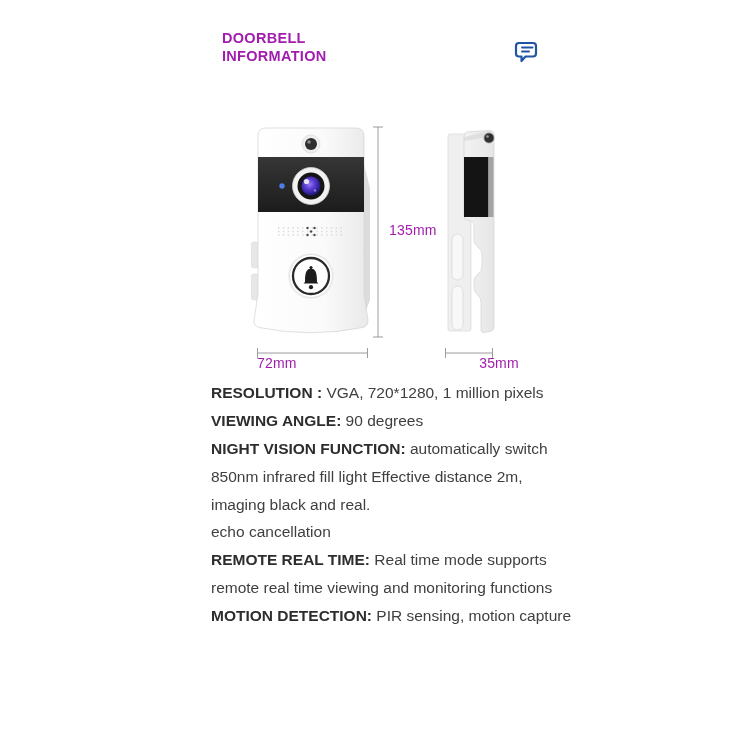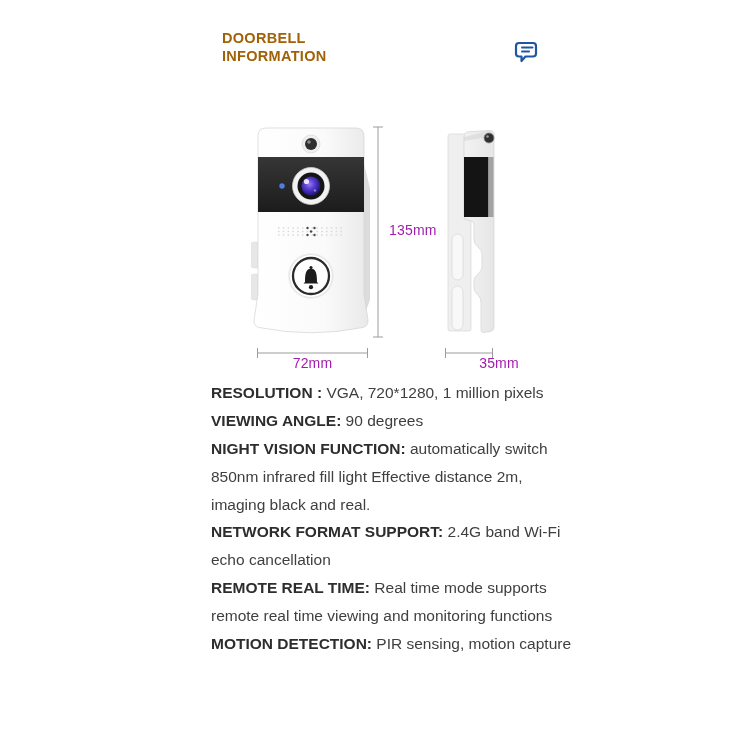--- a/index.html
+++ b/index.html
@@ -4,39 +4,39 @@
 <style>
   * { margin:0; padding:0; box-sizing:border-box; }
   html,body { background:#ffffff; }
   .page {
     position:relative; width:750px; height:750px; background:#ffffff;
     overflow:hidden; font-family:"Liberation Sans","DejaVu Sans",sans-serif;
   }
   .page-title {
     position:absolute; left:222px; top:29px;
     font-size:14.5px; line-height:18px; font-weight:700;
-    letter-spacing:.3px; color:#a16207; white-space:pre-line;
+    letter-spacing:.3px; color:#a21caf; white-space:pre-line;
   }
   .chat-btn {
     position:absolute; left:511px; top:37px; width:30px; height:30px;
     background:none; border:none; padding:2px; cursor:pointer;
   }
   .chat-btn svg { display:block; }
 
   
   .front-svg { position:absolute; left:251px; top:124px; }
   .side-svg  { position:absolute; left:443px; top:128px; }
   .vdim-svg  { position:absolute; left:372px; top:126px; }
   .hdim-front-svg { position:absolute; left:257px; top:347px; }
   .hdim-side-svg  { position:absolute; left:445px; top:347px; }
   .dim-label {
     position:absolute; font-size:14px; color:#a21caf; letter-spacing:.2px;
   }
   .vdim-label { left:389px; top:222px; }
-  .hdim-front-label { left:257px; top:355px; width:111px; text-align:center; }
+  .hdim-front-label { left:257px; top:355px; width:111px; text-align:left; }
   .hdim-side-label  { left:445px; top:355px; width:48px;  text-align:center;margin-left:30px; }
 
   
   .specs { position:absolute; left:211px; top:379px; }
   .spec-line {
     height:27.9px; line-height:27.9px; font-size:15.5px;
     color:#3f3f3f; white-space:nowrap;
   }
   .spec-label { font-weight:700; color:#2d2d2d; }
 </style>
@@ -168,20 +168,19 @@
     <line x1="47.5" y1="1" x2="47.5" y2="11"></line>
   </svg>
   <div class="dim-label hdim-side-label">35mm</div>
 
   <div class="specs">
     <p class="spec-line"><span class="spec-label">RESOLUTION :</span><span class="spec-text"> VGA, 720*1280, 1 million pixels</span></p>
     <p class="spec-line"><span class="spec-label">VIEWING ANGLE:</span><span class="spec-text"> 90 degrees</span></p>
     <p class="spec-line"><span class="spec-label">NIGHT VISION FUNCTION:</span><span class="spec-text"> automatically switch</span></p>
     <p class="spec-line"><span class="spec-label"></span><span class="spec-text">850nm infrared fill light Effective distance 2m,</span></p>
     <p class="spec-line"><span class="spec-label"></span><span class="spec-text">imaging black and real.</span></p>
-    <p class="spec-line"><span class="spec-label">NETWORK FORMAT SUPPORT:</span><span class="spec-text"> 2.4G band Wi-Fi</span></p>
     <p class="spec-line"><span class="spec-label"></span><span class="spec-text">echo cancellation</span></p>
     <p class="spec-line"><span class="spec-label">REMOTE REAL TIME:</span><span class="spec-text"> Real time mode supports</span></p>
     <p class="spec-line"><span class="spec-label"></span><span class="spec-text">remote real time viewing and monitoring functions</span></p>
     <p class="spec-line"><span class="spec-label">MOTION DETECTION:</span><span class="spec-text"> PIR sensing, motion capture</span></p>
   </div>
 
 </div>
 
 </body></html>

